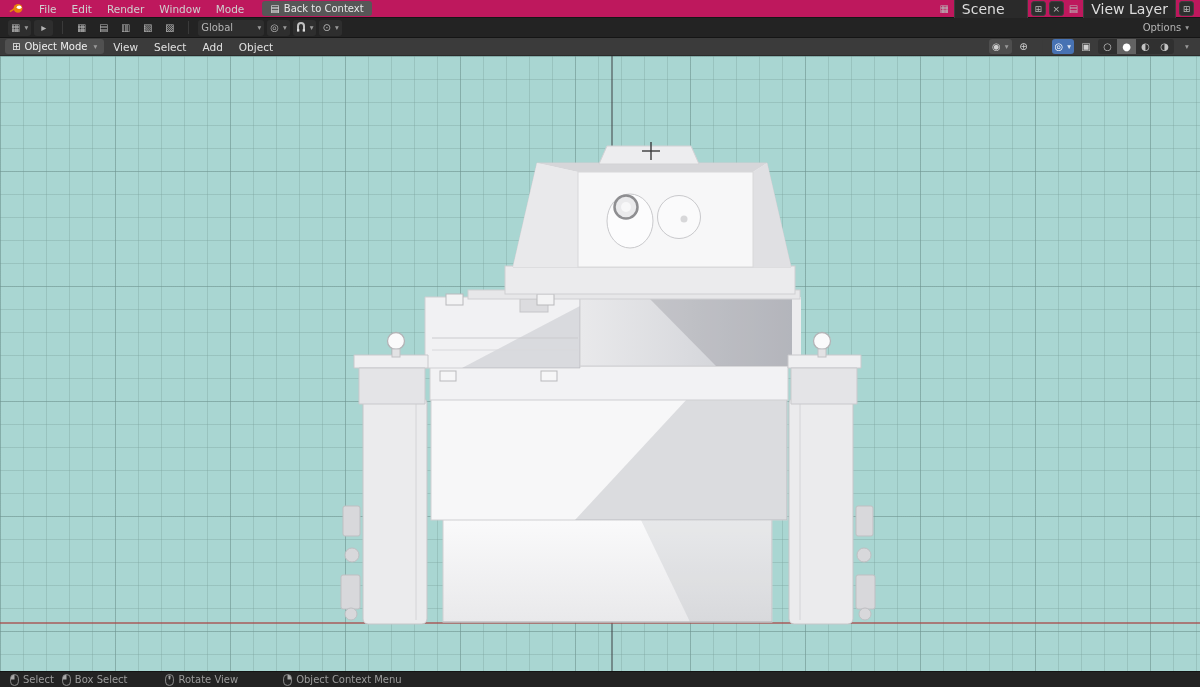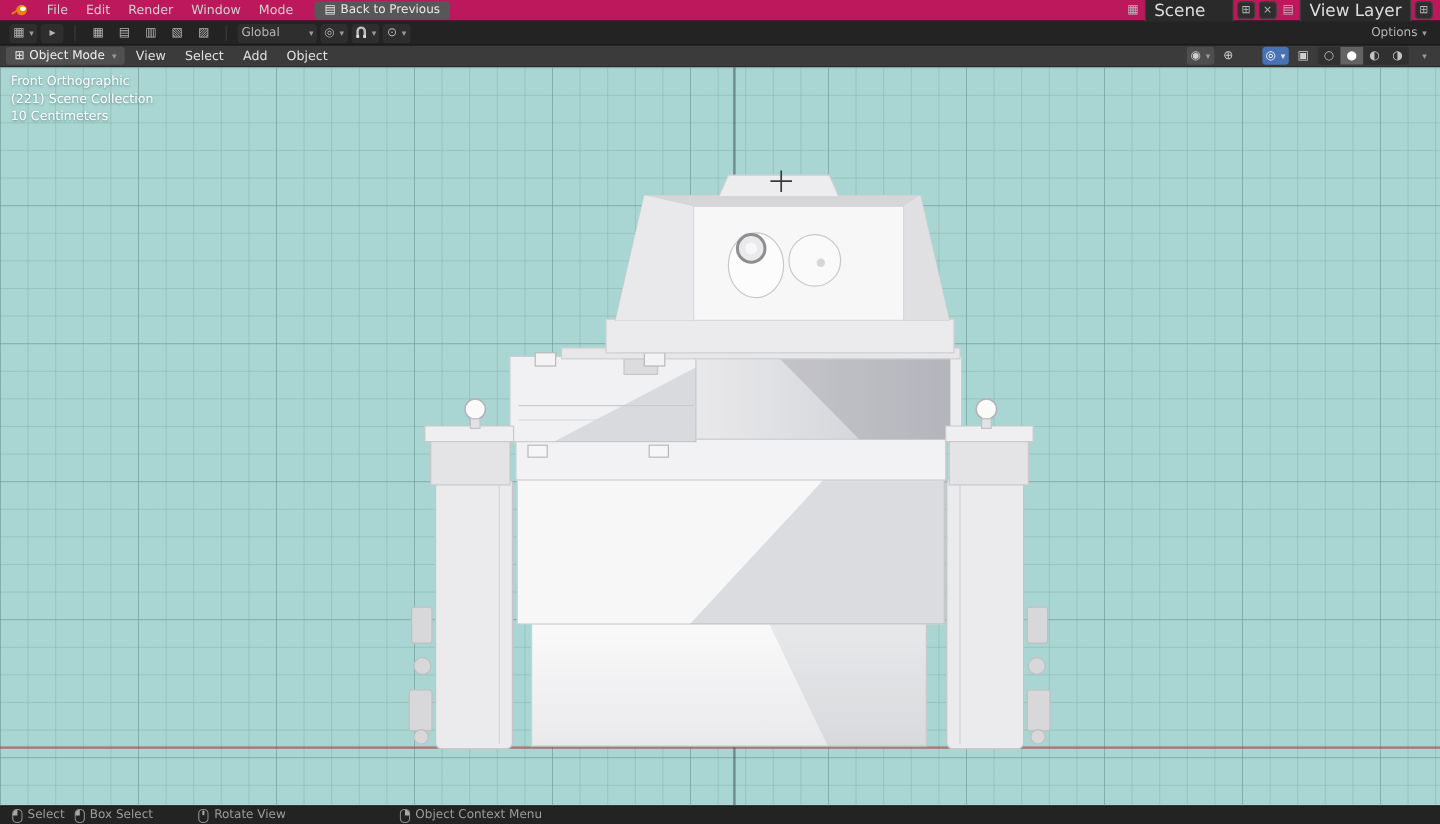--- a/index.html
+++ b/index.html
@@ -60,21 +60,21 @@
   .axis-x{position:absolute;left:0;top:566px;width:100%;height:2px;
     background:rgba(168,72,72,0.65);}
   .overlay-text{position:absolute;left:9px;top:5px;color:#ffffff;font-size:10.5px;
     line-height:14.5px;text-shadow:0 1px 2px rgba(45,75,72,0.55);}
   .tank-svg{position:absolute;left:320px;top:84px;width:580px;height:500px;}
 
   
   .statusbar{height:16px;background:#232323;display:flex;align-items:center;
     padding:0 10px;font-size:10px;color:#9c9c9c;gap:8px;border-top:1px solid #141414;}
   .hint{display:flex;align-items:center;gap:4px;}
-  .gap-md{margin-left:30px;} .gap-lg{margin-left:87px;}
+  .gap-md{margin-left:30px;} .gap-lg{margin-left:37px;}
   .stats{margin-left:auto;color:#8f8f8f;}
 </style>
 </head>
 <body>
 
 <div id="app">
 
   <div class="topbar">
     <span class="logo">
       <svg width="15" height="11" viewBox="0 0 15 11">
@@ -83,21 +83,21 @@
         <ellipse cx="10.1" cy="4.3" rx="2.4" ry="1.8" fill="#ffffff"></ellipse>
       </svg>
     </span>
     <div class="menu-item">File</div>
     <div class="menu-item">Edit</div>
     <div class="menu-item">Render</div>
     <div class="menu-item">Window</div>
     <div class="menu-item">Mode</div>
     <button class="back-btn">
       <span>▤</span>
-      <span>Back to Previous</span>
+      <span>Back to Context</span>
     </button>
     <div class="tb-right">
       <span class="tb-ico">▦</span>
       <div class="dd-field">
         <span>Scene</span>
       </div>
       <div class="mini-btn">⊞</div>
       <div class="mini-btn">×</div>
       <span class="tb-ico">▤</span>
       <div class="dd-field">
@@ -205,25 +205,20 @@
       <div class="hbtn">
         <span class="chev">▾</span>
       </div>
     </div>
   </div>
 
   <div class="viewport">
     <div class="axis-z"></div>
     <div class="axis-x"></div>
 
-    <div class="overlay-text">
-      <div>Front Orthographic</div>
-      <div>(221) Scene Collection</div>
-      <div>10 Centimeters</div>
-    </div>
 
     <svg class="tank-svg" viewBox="320 140 580 500">
       <defs>
         <linearGradient id="gV" x1="0" y1="0" x2="0" y2="1">
           <stop offset="0" stop-color="#fafafb"></stop>
             <stop offset="1" stop-color="#e9e9eb"></stop>
         </linearGradient>
         <linearGradient id="gR" x1="0" y1="0" x2="1" y2="0">
           <stop offset="0" stop-color="#e9e9eb"></stop>
             <stop offset="1" stop-color="#c9cbd1"></stop>

